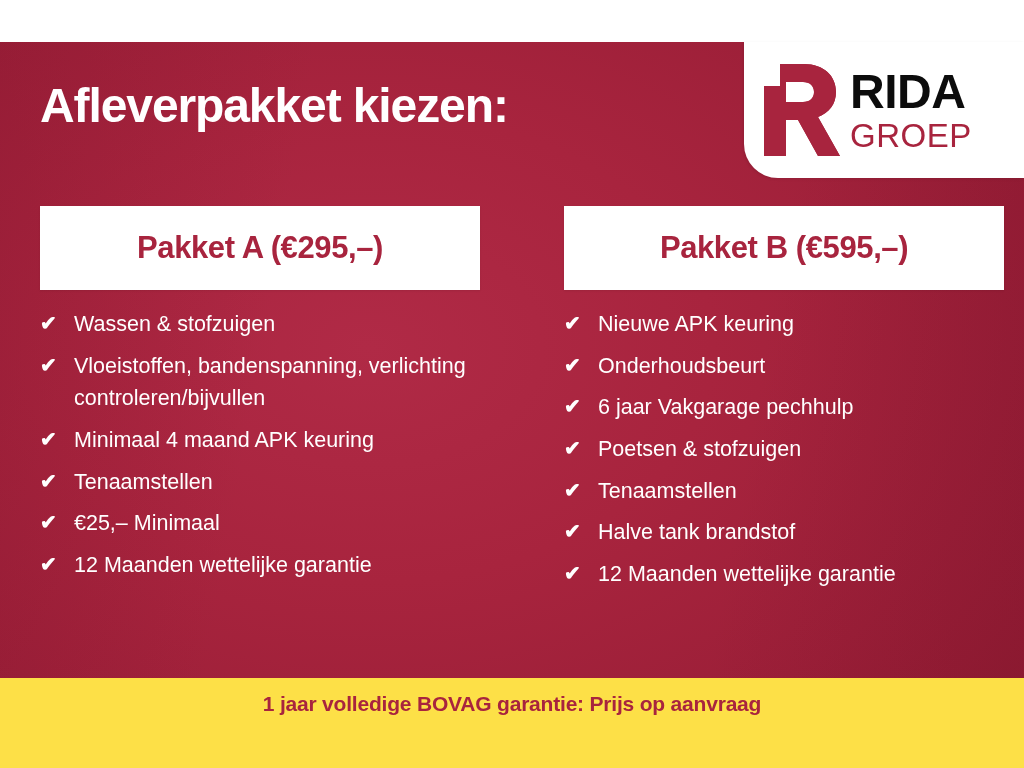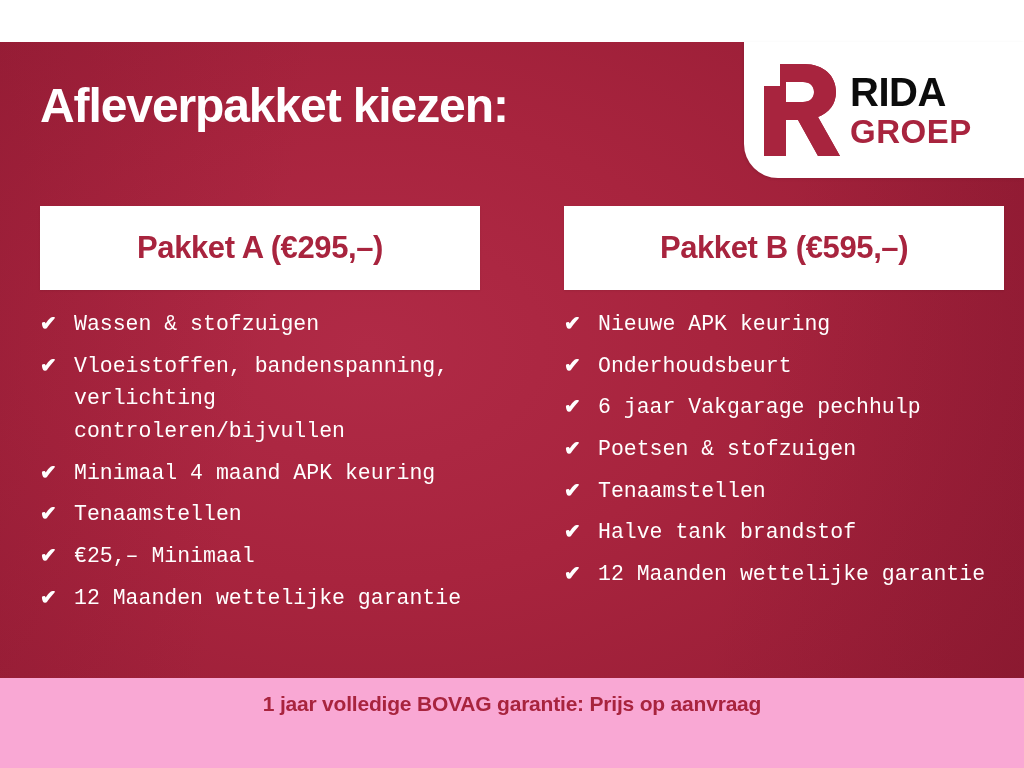--- a/index.html
+++ b/index.html
@@ -79,28 +79,28 @@
     margin-right: 6px;
   }
 
   .logo-words {
     display: flex;
     flex-direction: column;
     justify-content: center;
     line-height: 1;
   }
   .logo-rida {
-    font-size: 40px;
+    font-size: 48px;
     font-weight: 700;
     color: #0c0c0c;
     letter-spacing: -0.5px;
   }
   .logo-groep {
     font-size: 33px;
-    font-weight: 700;
+    font-weight: 400;
     color: #a8243e;
     letter-spacing: 0.5px;
     margin-top: 3px;
   }
 
   
   .columns {
     position: absolute;
     left: 0;
     top: 0;
@@ -151,30 +151,30 @@
     flex: 0 0 auto;
     width: 23px;
     margin-right: 11px;
     color: #ffffff;
     font-size: 20px;
     line-height: 1.55;
     font-weight: 700;
     text-align: left;
   }
 
-  .li-text { flex: 1 1 auto; font-family: Liberation Mono, monospace; }
+  .li-text { flex: 1 1 auto; }
 
   
   .footer {
     position: absolute;
     left: 0;
     top: 678px;
     width: 1024px;
     height: 90px;
-    background: #f9a8d4;
+    background: #fde047;
     display: flex;
     align-items: flex-start;
     justify-content: center;
     padding-top: 14px;
     z-index: 7;
   }
   .footer-text {
     font-size: 21px;
     font-weight: 700;
     color: #a8243e;

